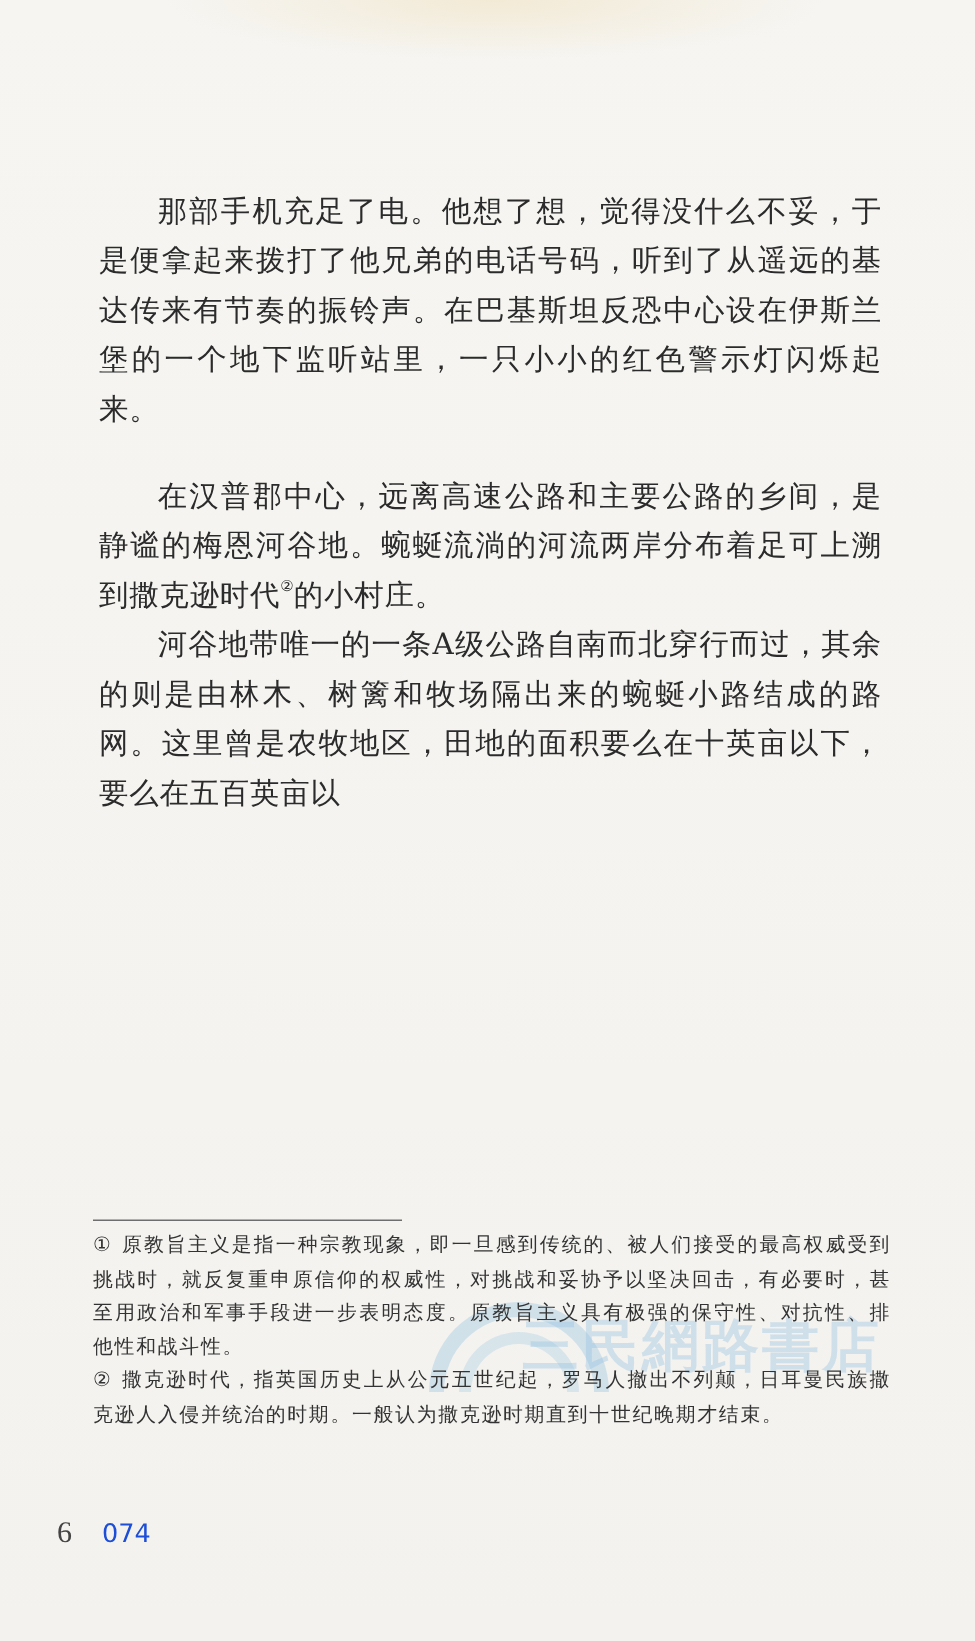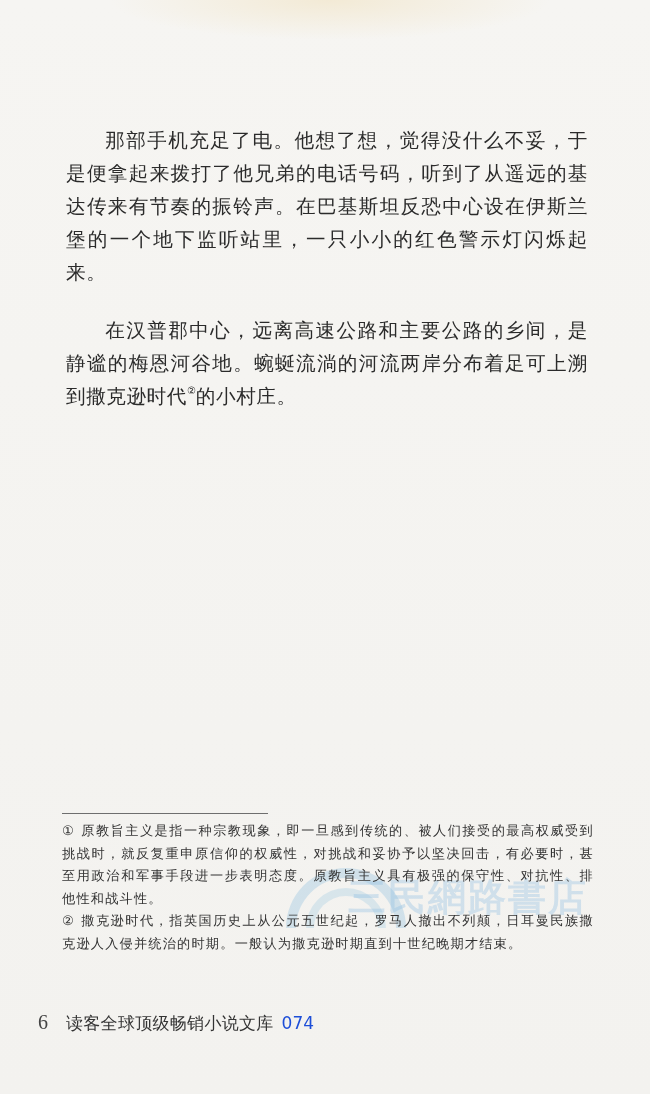--- a/index.html
+++ b/index.html
@@ -148,32 +148,32 @@
 <body>
 
 <div class="page-texture"></div>
 
 <div class="content">
   <p class="para">那部手机充足了电。他想了想，觉得没什么不妥，于是便拿起来拨打了他兄弟的电话号码，听到了从遥远的基达传来有节奏的振铃声。在巴基斯坦反恐中心设在伊斯兰堡的一个地下监听站里，一只小小的红色警示灯闪烁起来。</p>
 
   <div class="section-gap"></div>
 
   <p class="para"><span>在汉普郡中心，远离高速公路和主要公路的乡间，是静谧的梅恩河谷地。蜿蜒流淌的河流两岸分布着足可上溯到撒克逊时代</span><span class="sup">②</span><span>的小村庄。</span></p>
+  <p class="para">河谷地带唯一的一条A级公路自南而北穿行而过，其余的则是由林木、树篱和牧场隔出来的蜿蜒小路结成的路网。这里曾是农牧地区，田地的面积要么在十英亩以下，要么在五百英亩以</p>
 </div>
 
 <div class="footnote-rule"></div>
 
 <div class="watermark">
   <div class="watermark-arc"></div>
   <div class="watermark-arc inner"></div>
   <div class="watermark-text">三民網路書店</div>
 </div>
 
 <div class="footnotes">
   <p class="footnote"><span class="num">①</span><span>原教旨主义是指一种宗教现象，即一旦感到传统的、被人们接受的最高权威受到挑战时，就反复重申原信仰的权威性，对挑战和妥协予以坚决回击，有必要时，甚至用政治和军事手段进一步表明态度。原教旨主义具有极强的保守性、对抗性、排他性和战斗性。</span></p>
   <p class="footnote"><span class="num">②</span><span>撒克逊时代，指英国历史上从公元五世纪起，罗马人撤出不列颠，日耳曼民族撒克逊人入侵并统治的时期。一般认为撒克逊时期直到十世纪晚期才结束。</span></p>
 </div>
 
 <div class="footer">
   <span class="page-number">6</span>
-  <span class="series-title">读客全球顶级畅销小说文库</span>
   <span class="series-number">074</span>
 </div>
 
 </body></html>

